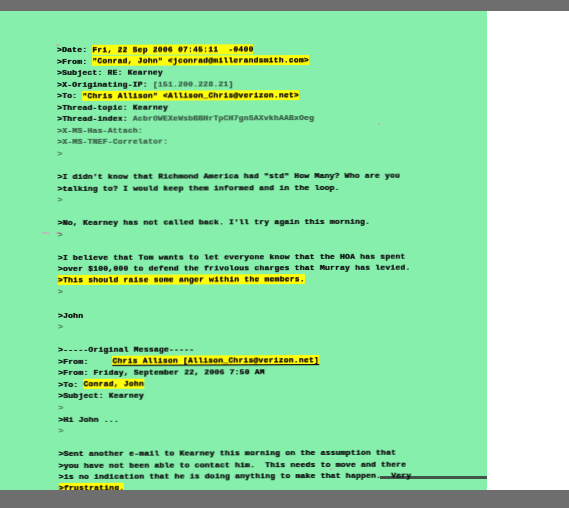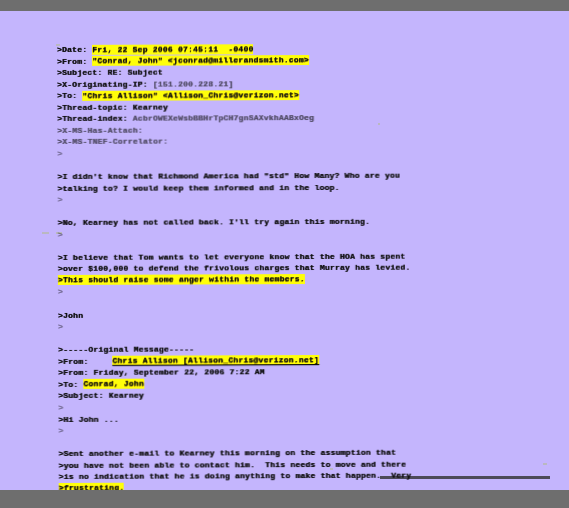--- a/index.html
+++ b/index.html
@@ -27,23 +27,23 @@
     width: 569px;
     background: #6e6e6e;
   }
   .letterbox.top { top: 0; height: 11px; }
   .letterbox.bottom { bottom: 0; height: 18px; }
 
   #page {
     position: absolute;
     top: 11px;
     left: 0;
-    width: 569px;
+    width: 487px;
     height: 479px;
-    background: #c4b5fd;
+    background: #86efac;
     overflow: hidden;
   }
 
   
   .speckle {
     position: absolute;
     background: #b9b9b5;
     opacity: 0.85;
     pointer-events: none;
   }
@@ -103,21 +103,21 @@
     <div class="speckle" style="left:543px; top:452px; width:4px; height:1.5px;"></div>
     <div class="speckle" style="left:380px; top:465px; width:170px; height:2.5px; background:#303030; opacity:0.8;"></div>
     <div class="speckle" style="left:56px; top:33px; width:4px; height:1.5px;"></div>
 
     <div id="doc">
 
       <div class="line"><span>&gt;</span><span>Date:</span> <span class="hl">Fri, 22 Sep 2006 07:45:11  -0400</span></div>
 
       <div class="line"><span>&gt;</span><span>From:</span> <span class="hl">"Conrad, John" &lt;jconrad@millerandsmith.com&gt;</span></div>
 
-      <div class="line"><span>&gt;</span><span>Subject:</span> <span>RE: Subject</span></div>
+      <div class="line"><span>&gt;</span><span>Subject:</span> <span>RE: Kearney</span></div>
 
       <div class="line"><span>&gt;</span><span>X-Originating-IP:</span> <span class="faint">[151.200.228.21]</span></div>
 
       <div class="line"><span>&gt;</span><span>To:</span> <span class="hl">"Chris Allison" &lt;Allison_Chris@verizon.net&gt;</span></div>
 
       <div class="line"><span>&gt;</span><span>Thread-topic:</span> <span>Kearney</span></div>
 
       <div class="line"><span>&gt;</span><span>Thread-index:</span> <span class="faint">AcbrOWEXeWsbBBHrTpCH7gnSAXvkhAABxOeg</span></div>
 
       <div class="line faint"><span>&gt;</span><span>X-MS-Has-Attach:</span></div>
@@ -143,21 +143,21 @@
       <div class="line blank">&nbsp;</div>
 
       <div class="line">&gt;John</div>
       <div class="line vfaint">&gt;</div>
       <div class="line blank">&nbsp;</div>
 
       <div class="line">&gt;-----Original Message-----</div>
 
       <div class="line"><span>&gt;</span><span>From:</span> <span class="hl ul">Chris Allison [Allison_Chris@verizon.net]</span></div>
 
-      <div class="line"><span>&gt;</span><span>From:</span> <span>Friday, September 22, 2006 7:22 AM</span></div>
+      <div class="line"><span>&gt;</span><span>From:</span> <span>Friday, September 22, 2006 7:50 AM</span></div>
 
       <div class="line"><span>&gt;</span><span>To:</span> <span class="hl">Conrad, John</span></div>
 
       <div class="line"><span>&gt;</span><span>Subject:</span> <span>Kearney</span></div>
 
       <div class="line vfaint">&gt;</div>
       <div class="line">&gt;Hi John ...</div>
       <div class="line vfaint">&gt;</div>
       <div class="line blank">&nbsp;</div>
 

